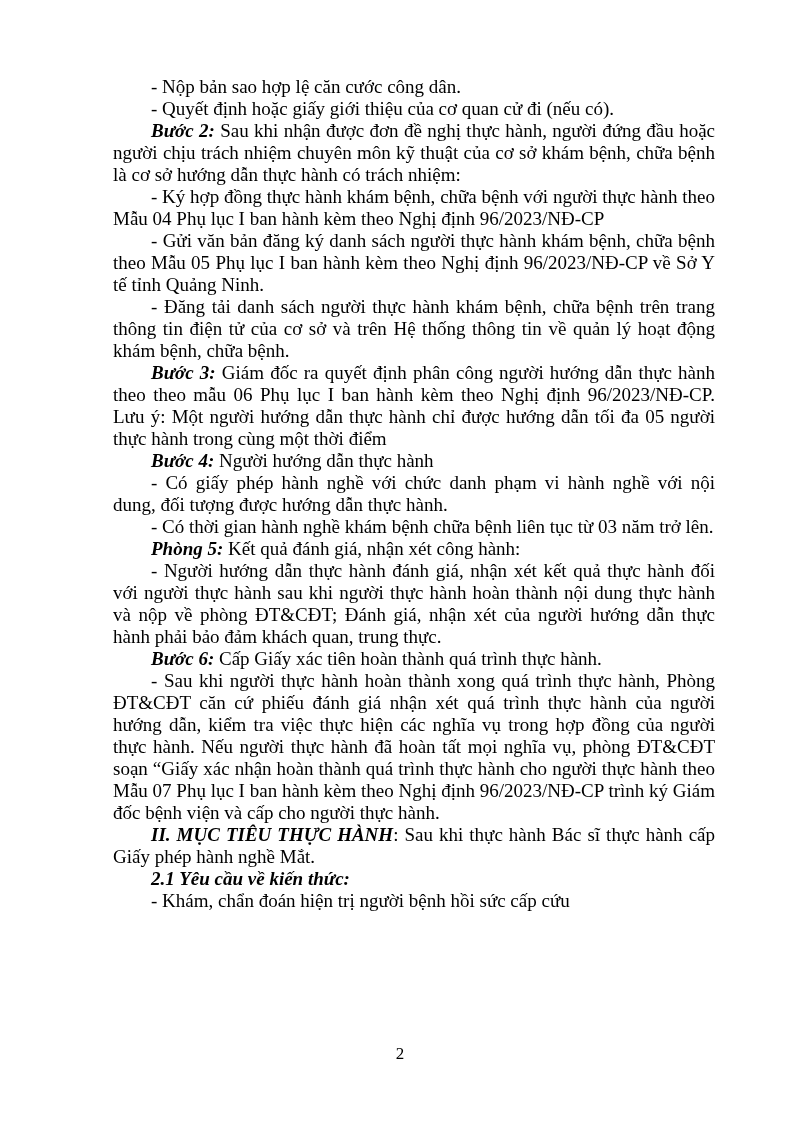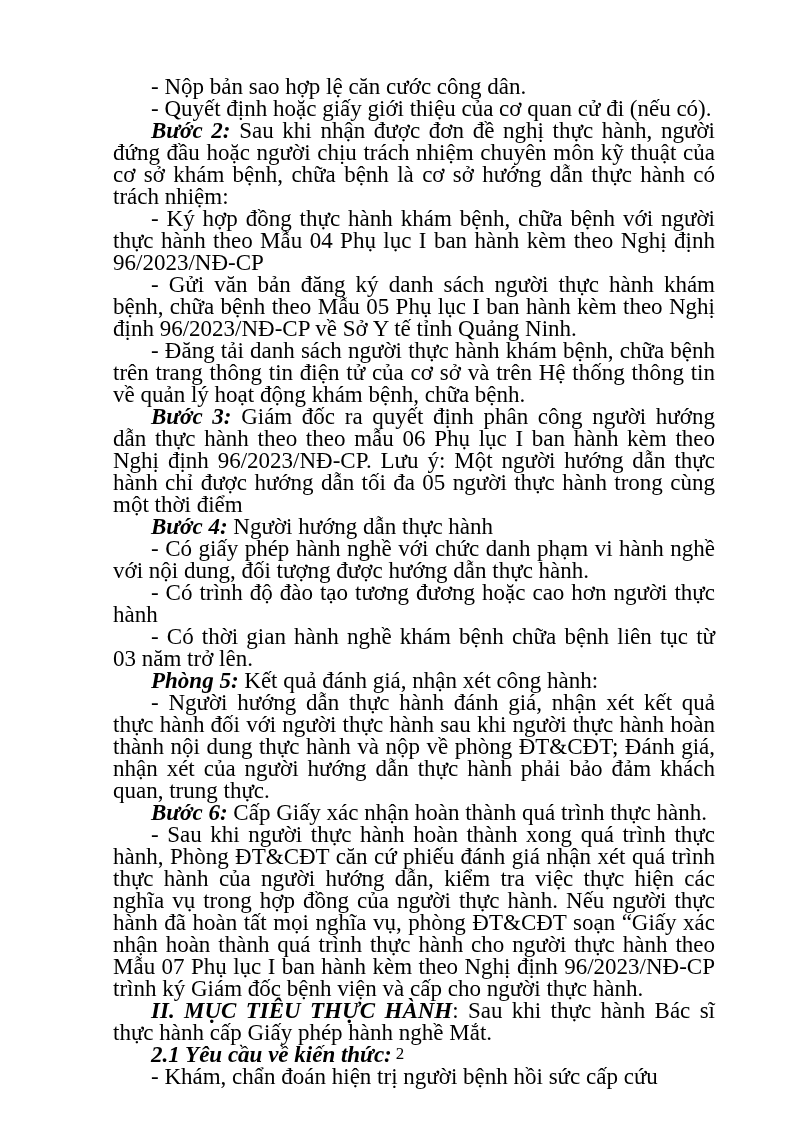--- a/index.html
+++ b/index.html
@@ -13,21 +13,21 @@
     height: 1131px;
     background: #ffffff;
     overflow: hidden;
   }
   .content {
     position: absolute;
     left: 113px;
     top: 76px;
     width: 602px;
     font-family: "Liberation Serif", "DejaVu Serif", serif;
-    font-size: 23px;
+    font-size: 19px;
     line-height: 22px;
     color: #000000;
     text-align: justify;
   }
   .para {
     margin: 0;
     padding: 0;
     text-indent: 38px;
   }
   .para .lead {
@@ -62,29 +62,28 @@
   <p class="para"><b class="lead"></b><span>- Gửi văn bản đăng ký danh sách người thực hành khám bệnh, chữa bệnh theo Mẫu 05 Phụ lục I ban hành kèm theo Nghị định 96/2023/NĐ-CP về Sở Y tế tỉnh Quảng Ninh.</span></p>
 
   <p class="para"><b class="lead"></b><span>- Đăng tải danh sách người thực hành khám bệnh, chữa bệnh trên trang thông tin điện tử của cơ sở và trên Hệ thống thông tin về quản lý hoạt động khám bệnh, chữa bệnh.</span></p>
 
   <p class="para"><b class="lead">Bước 3:</b><span> Giám đốc ra quyết định phân công người hướng dẫn thực hành theo theo mẫu 06 Phụ lục I ban hành kèm theo Nghị định 96/2023/NĐ-CP. Lưu ý: Một người hướng dẫn thực hành chỉ được hướng dẫn tối đa 05 người thực hành trong cùng một thời điểm</span></p>
 
   <p class="para"><b class="lead">Bước 4:</b><span> Người hướng dẫn thực hành</span></p>
 
   <p class="para"><b class="lead"></b><span>- Có giấy phép hành nghề với chức danh phạm vi hành nghề với nội dung, đối tượng được hướng dẫn thực hành.</span></p>
 
-  <p class="para"><b class="lead"></b><span>- Có trình độ đào tạo tương đương hoặc cao hơn người thực hành</span></p>
 
   <p class="para"><b class="lead"></b><span>- Có thời gian hành nghề khám bệnh chữa bệnh liên tục từ 03 năm trở lên.</span></p>
 
   <p class="para"><b class="lead">Phòng 5:</b><span> Kết quả đánh giá, nhận xét công hành:</span></p>
 
   <p class="para"><b class="lead"></b><span>- Người hướng dẫn thực hành đánh giá, nhận xét kết quả thực hành đối với người thực hành sau khi người thực hành hoàn thành nội dung thực hành và nộp về phòng ĐT&amp;CĐT; Đánh giá, nhận xét của người hướng dẫn thực hành phải bảo đảm khách quan, trung thực.</span></p>
 
-  <p class="para"><b class="lead">Bước 6:</b><span> Cấp Giấy xác nhận hoàn thành quá trình thực hành.</span></p>
+  <p class="para"><b class="lead">Bước 6:</b><span> Cấp Giấy xác tiên hoàn thành quá trình thực hành.</span></p>
 
   <p class="para"><b class="lead"></b><span>- Sau khi người thực hành hoàn thành xong quá trình thực hành, Phòng ĐT&amp;CĐT căn cứ phiếu đánh giá nhận xét quá trình thực hành của người hướng dẫn, kiểm tra việc thực hiện các nghĩa vụ trong hợp đồng của người thực hành. Nếu người thực hành đã hoàn tất mọi nghĩa vụ, phòng ĐT&amp;CĐT soạn “Giấy xác nhận hoàn thành quá trình thực hành cho người thực hành theo Mẫu 07 Phụ lục I ban hành kèm theo Nghị định 96/2023/NĐ-CP trình ký Giám đốc bệnh viện và cấp cho người thực hành.</span></p>
 
   <p class="para"><b class="lead">II. MỤC TIÊU THỰC HÀNH</b><span>: Sau khi thực hành Bác sĩ thực hành cấp Giấy phép hành nghề Mắt.</span></p>
 
   <p class="para"><b class="lead">2.1 Yêu cầu về kiến thức:</b><span></span></p>
 
 
   <p class="para"><b class="lead"></b><span>- Khám, chẩn đoán hiện trị người bệnh hồi sức cấp cứu</span></p>
 

